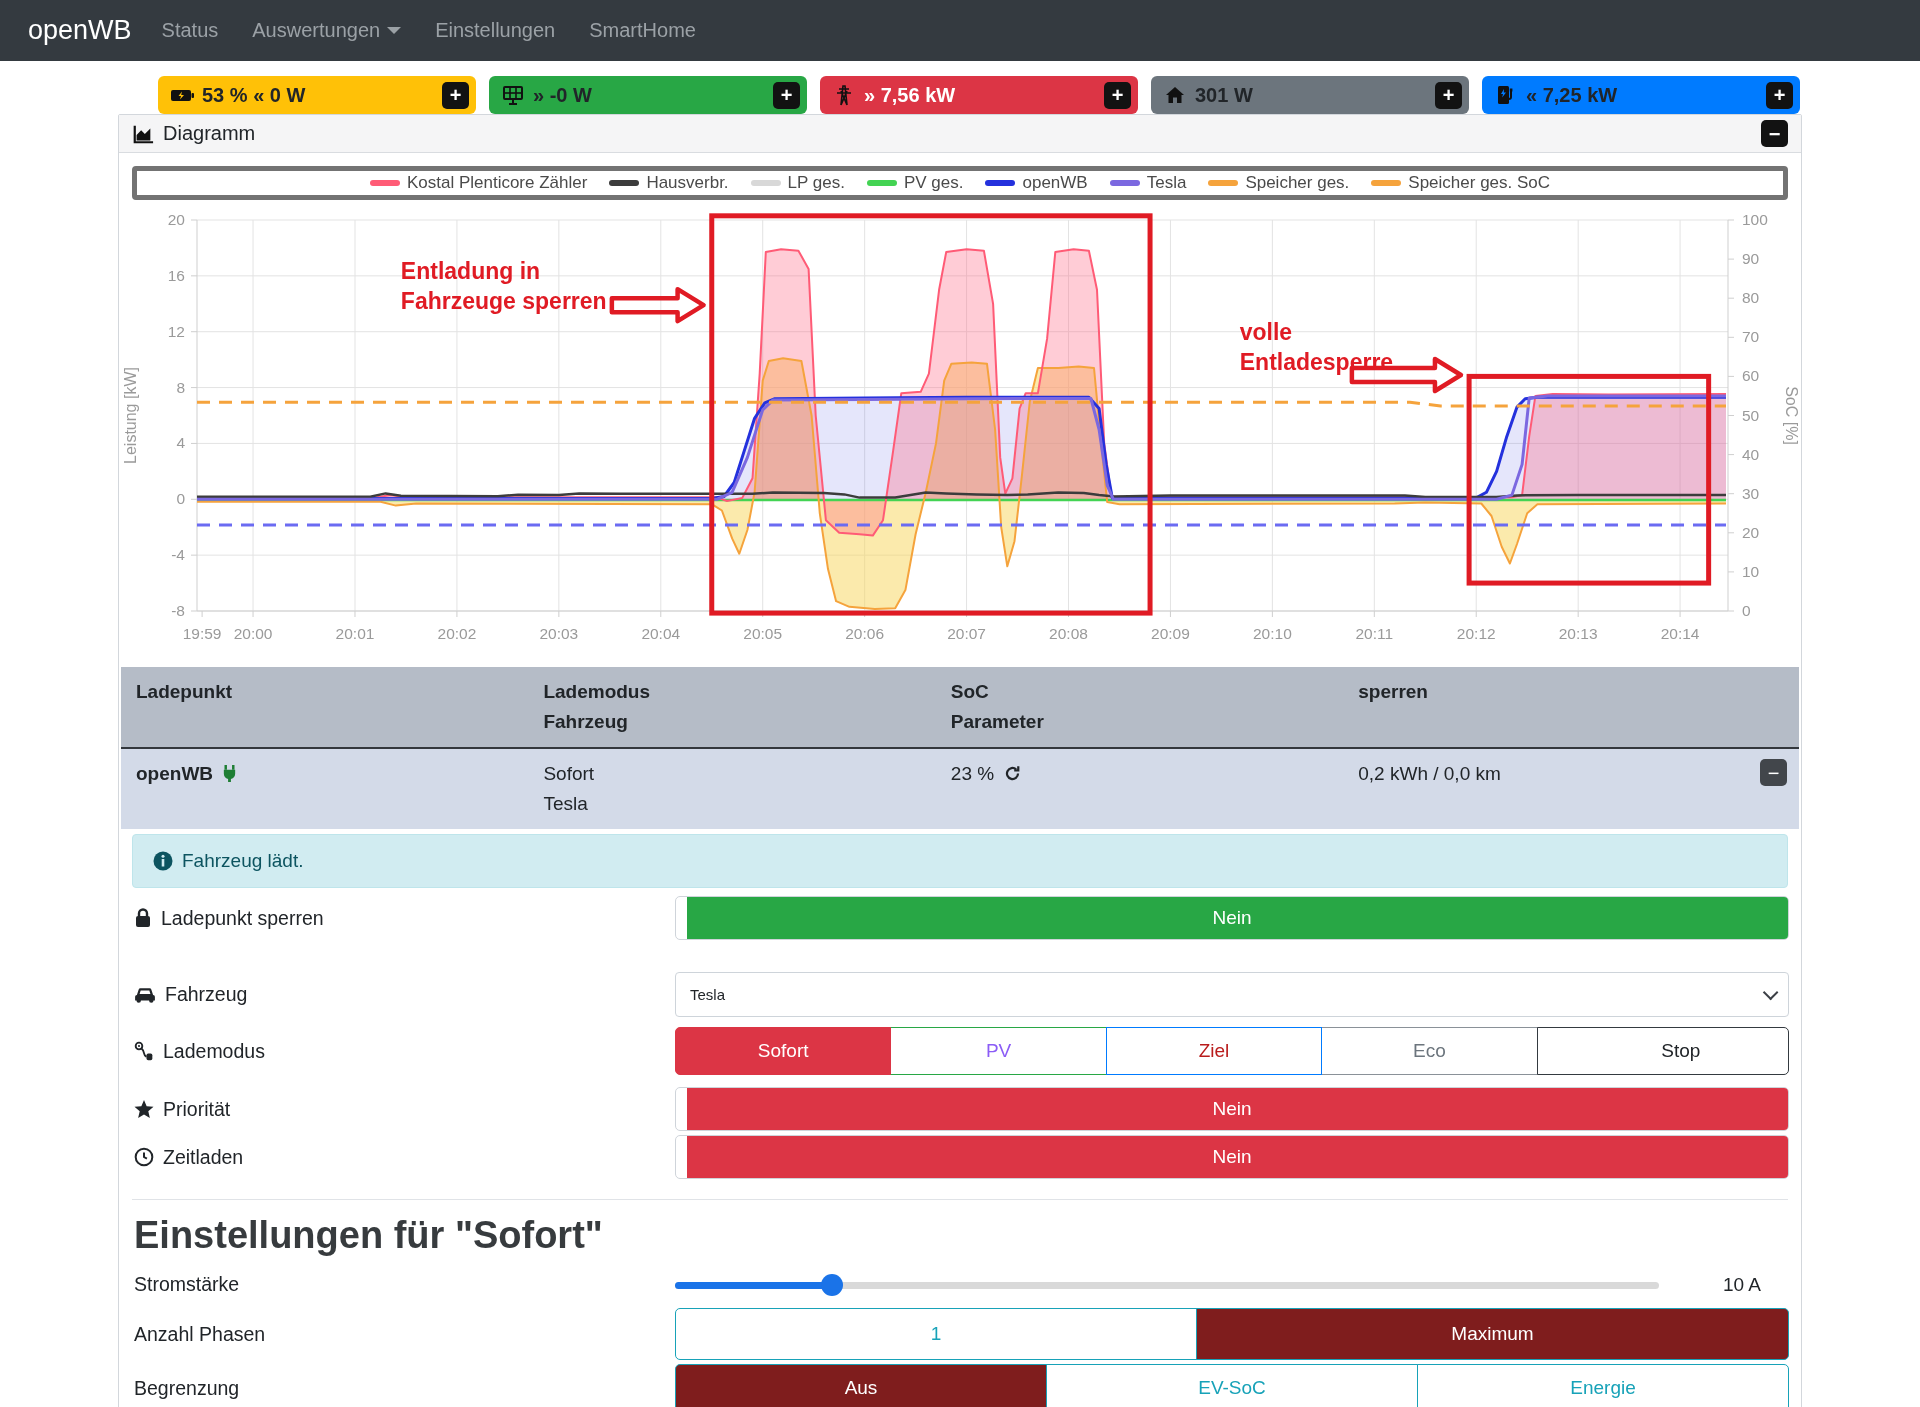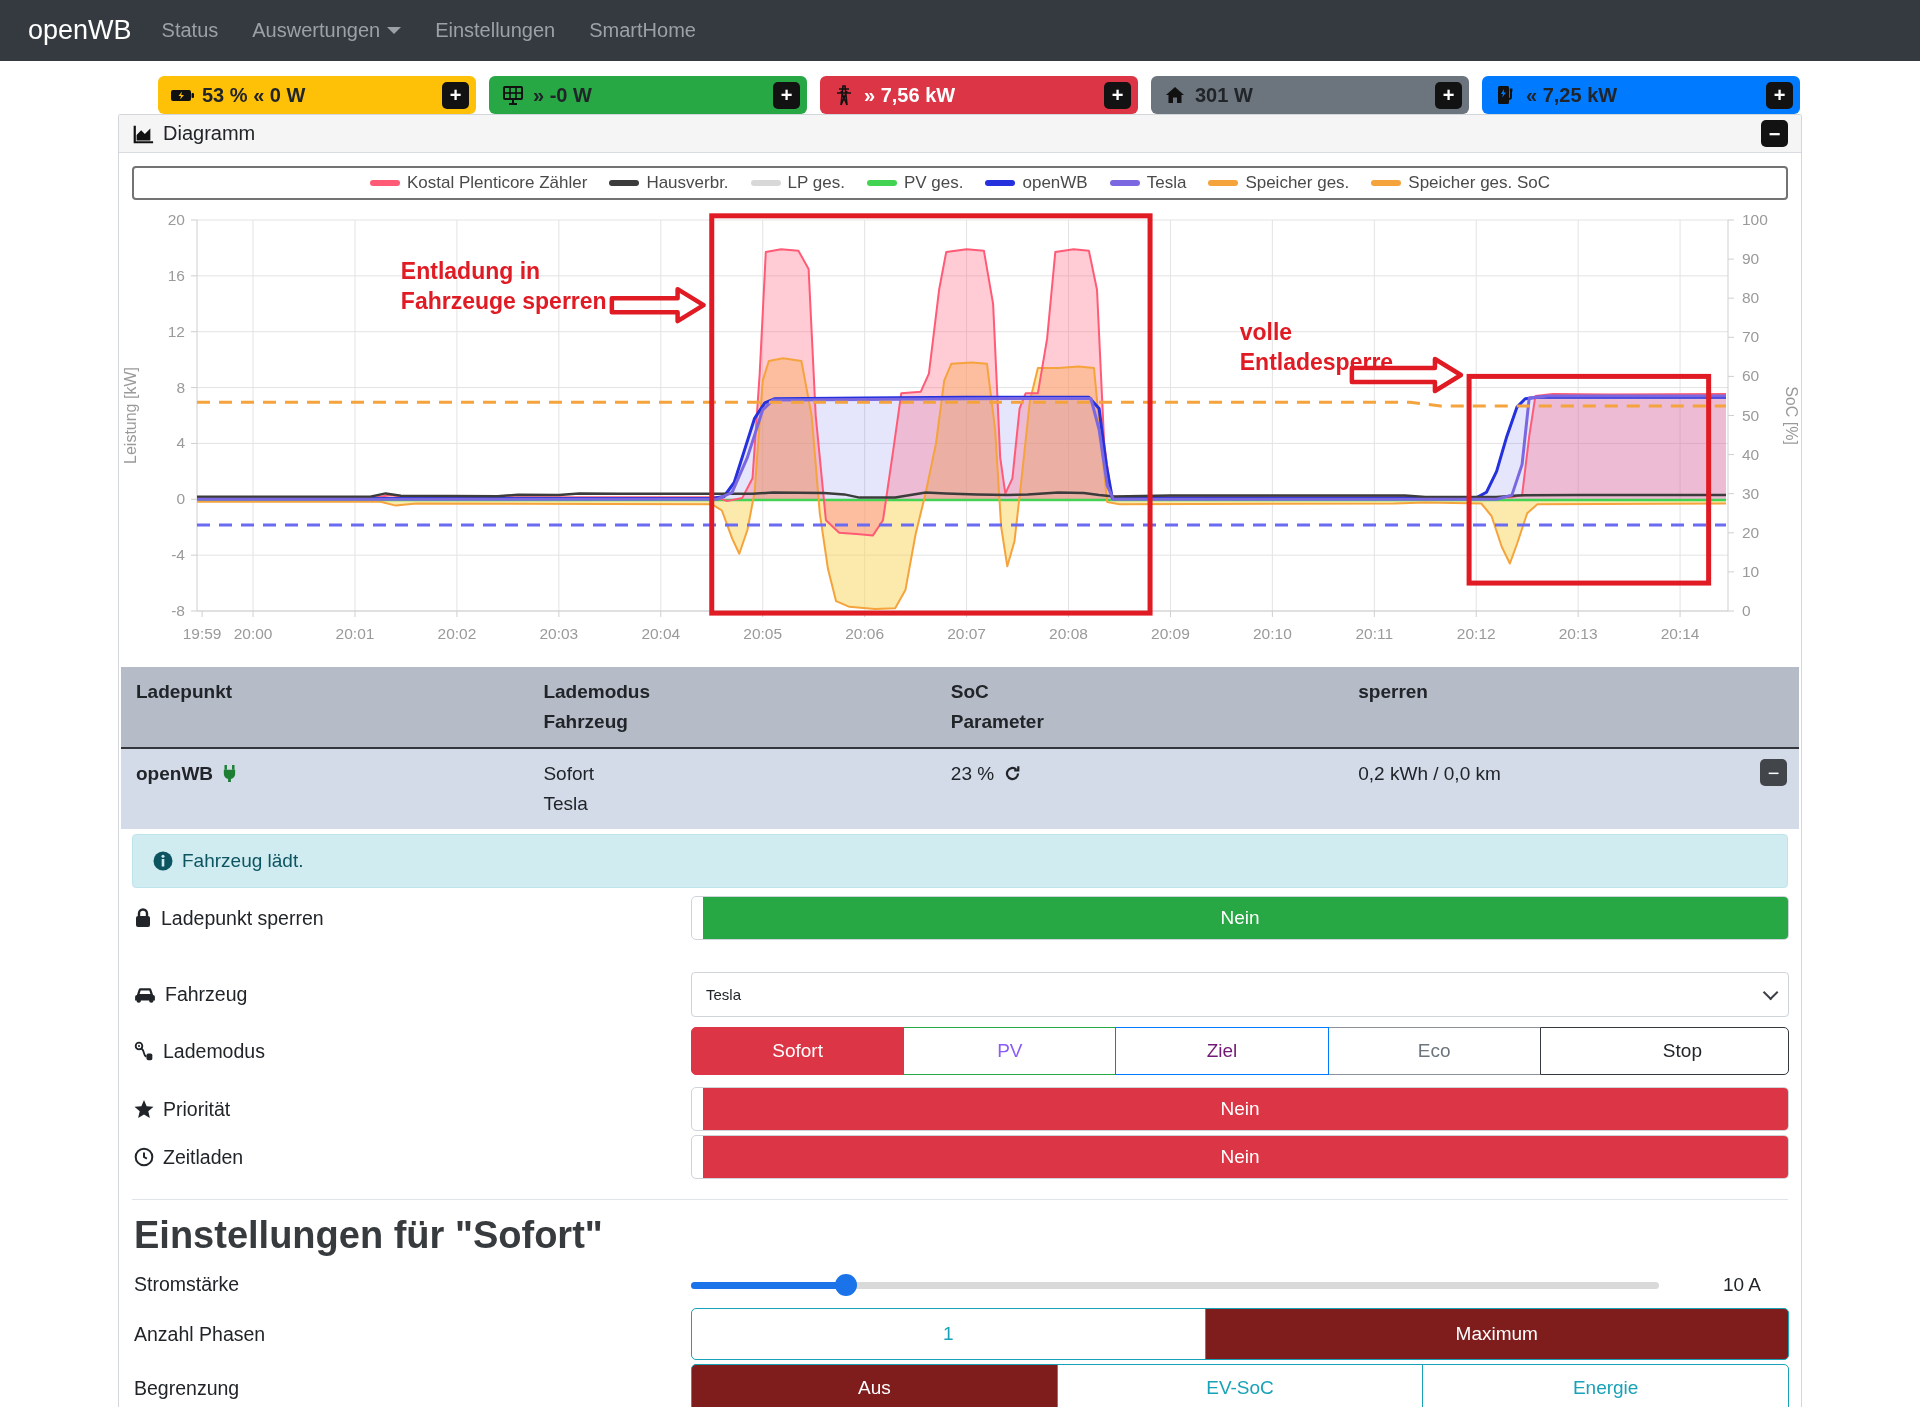--- a/index.html
+++ b/index.html
@@ -20,59 +20,59 @@
     display:flex; align-items:center; justify-content:center; font-size:20px; font-weight:bold; cursor:pointer; line-height:1;}
   .b-yellow{background:#ffc107;} .b-green{background:#28a745;} .b-red{background:#dc3545;color:#fff;} .b-gray{background:#6c757d;} .b-blue{background:#007bff;}
 
   
   .card { margin:0 118px 0 118px; border:1px solid #d3d7dc; border-radius:2px; background:#fff; }
   .panel-head { height:38px; background:#f5f5f6; border-bottom:1px solid #d9dce0; display:flex; align-items:center; padding:0 13px; font-size:20px; }
   .panel-head svg { margin-right:9px; }
   .panel-head .sq-btn { margin-left:auto; }
 
   
-  .legend-strip { margin:13px 13px 0 13px; height:34px; border:2px solid #737373; border-radius:4px;
+  .legend-strip { margin:13px 13px 0 13px; height:34px; border:5px solid #737373; border-radius:4px;
     display:flex; align-items:center; justify-content:center; gap:22px; font-size:17px; color:#4a4a4a; }
   .legend-item { display:flex; align-items:center; gap:7px; cursor:pointer; }
   .legend-swatch { width:30px; height:6px; border-radius:3px; display:inline-block; }
   #chart-svg { display:block; margin:3px 0 0 0; }
 
   
   .lp-table { margin:12px 2px 0 2px; }
   .lp-head { background:#b5bcc7; display:grid; grid-template-columns:24.5% 24.5% 24.5% 1fr; padding:10px 0 10px 15px; font-weight:bold; font-size:19px; line-height:30px; }
   .lp-row { position:relative; background:#d3dae8; border-top:2px solid #33373c; display:grid; grid-template-columns:24.5% 24.5% 24.5% 1fr; padding:10px 0 10px 15px; font-size:19px; line-height:30px; }
   .lp-name { font-weight:bold; display:flex; align-items:flex-start; gap:8px; }
   .lp-name svg { margin-top:5px; }
   .phase-circle { display:inline-flex; width:22px; height:22px; border:1.5px solid #3c4046; border-radius:50%; align-items:center; justify-content:center; font-size:14px; vertical-align:-3px; margin:0 4px; }
   .row-min { position:absolute; right:12px; top:10px; width:27px; height:27px; background:#42464b; border-radius:5px; color:#fff; display:flex; align-items:center; justify-content:center; font-size:20px; cursor:pointer; }
 
   
   .alert { margin:5px 13px 0 13px; background:#d1ecf1; border:1px solid #bee5eb; border-radius:4px; height:54px;
     display:flex; align-items:center; padding:0 20px; color:#0c5460; font-size:19px; gap:9px; }
 
   
-  .ctl-row { display:flex; align-items:center; margin:0 12px 0 0;gap:16px; }
+  .ctl-row { display:flex; align-items:center; margin:0 12px 0 0; }
   .ctl-label { width:556px; padding-left:15px; font-size:19.5px; display:flex; align-items:center; gap:9px; }
   .ctl-body { flex:1; }
   .toggle-bar { position:relative; height:44px; border:1px solid #cfd4da; border-radius:5px; background:#fff; overflow:hidden; cursor:pointer; }
   .toggle-fill { position:absolute; left:11px; top:0; right:0; bottom:0; }
   .fill-green{background:#28a745;} .fill-red{background:#dc3545;}
   .toggle-text { position:absolute; inset:0; display:flex; align-items:center; justify-content:center; color:#fff; font-size:19px; }
 
   .select { position:relative; height:45px; border:1px solid #ced4da; border-radius:4px; background:#fff; display:flex; align-items:center; padding:0 14px; font-size:15px; cursor:pointer; }
   .select .chev { position:absolute; right:14px; width:11px; height:11px; border-right:2px solid #3c4046; border-bottom:2px solid #3c4046; transform:rotate(45deg) translateY(-3px); }
 
   .btn-group { display:flex; }
   .btn { flex:1; display:flex; align-items:center; justify-content:center; font-size:19px; background:#fff; border:1px solid #6c757d; margin-left:-1px; cursor:pointer; position:relative; }
   .btn:first-child { margin-left:0; border-radius:5px 0 0 5px; }
   .btn:last-child { border-radius:0 5px 5px 0; }
   .g-mode { height:48px; }
   .m-sofort { background:#dc3545; border-color:#dc3545; color:#fff; z-index:2; }
   .m-pv { color:#8b5cf6; border-color:#28a745; }
-  .m-ziel { color:#701a75; border-color:#007bff; z-index:1; }
+  .m-ziel { color:#b91c1c; border-color:#007bff; z-index:1; }
   .m-eco { color:#6c757d; border-color:#8a9198; }
   .m-stop { color:#212529; border-color:#343a40;padding-left:36px; }
   .g-teal { height:52px; }
   .t-off { color:#17a2b8; border-color:#17a2b8; }
   .t-on { background:#7f1d1d; border-color:#17a2b8; color:#fff; }
 
   .divider { border:none; border-top:1px solid #e0e3e7; margin:20px 13px 0 13px; }
   .settings-title { font-size:38px; font-weight:bold; color:#373b3e; margin:14px 0 6px 15px; }
 
   .slider-row { display:flex; align-items:center; }

